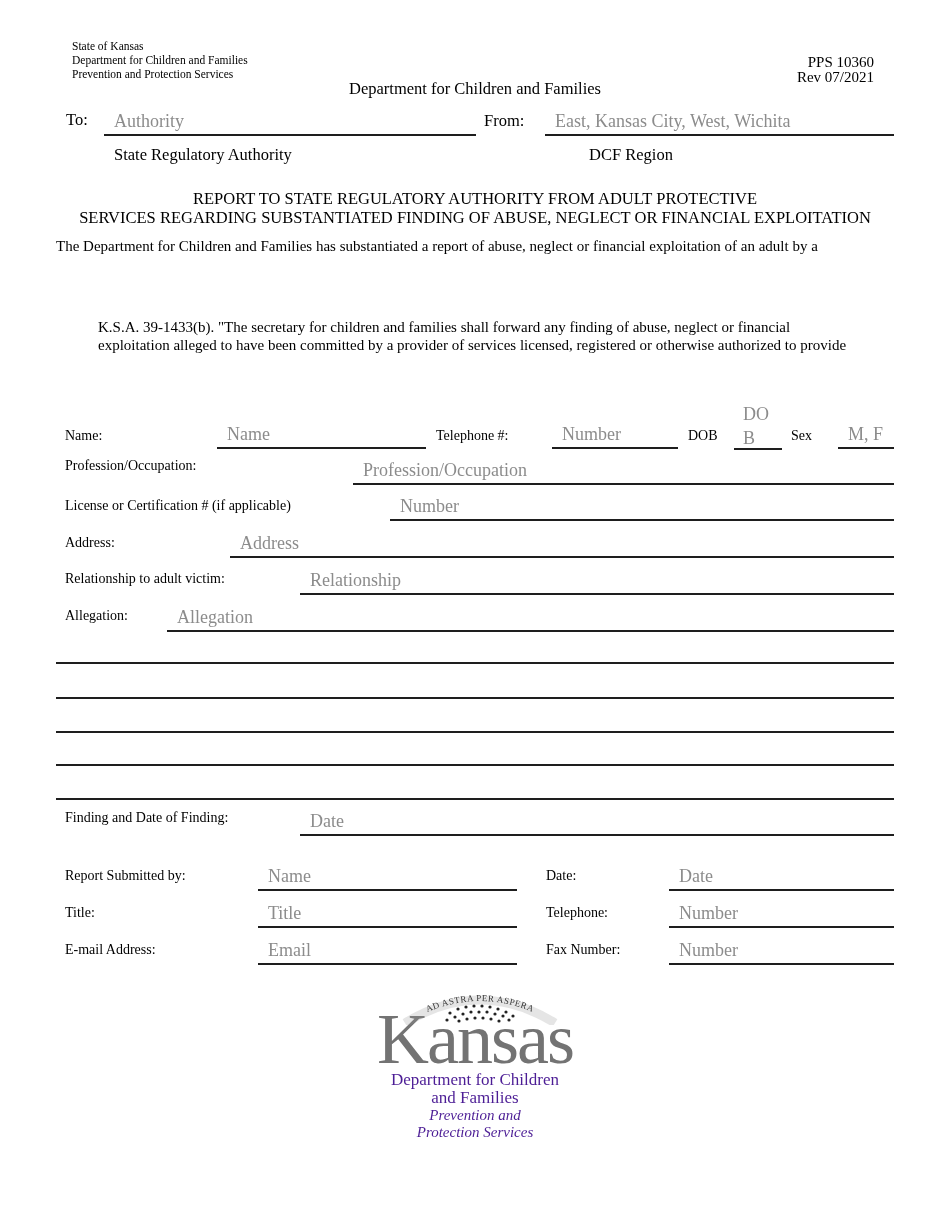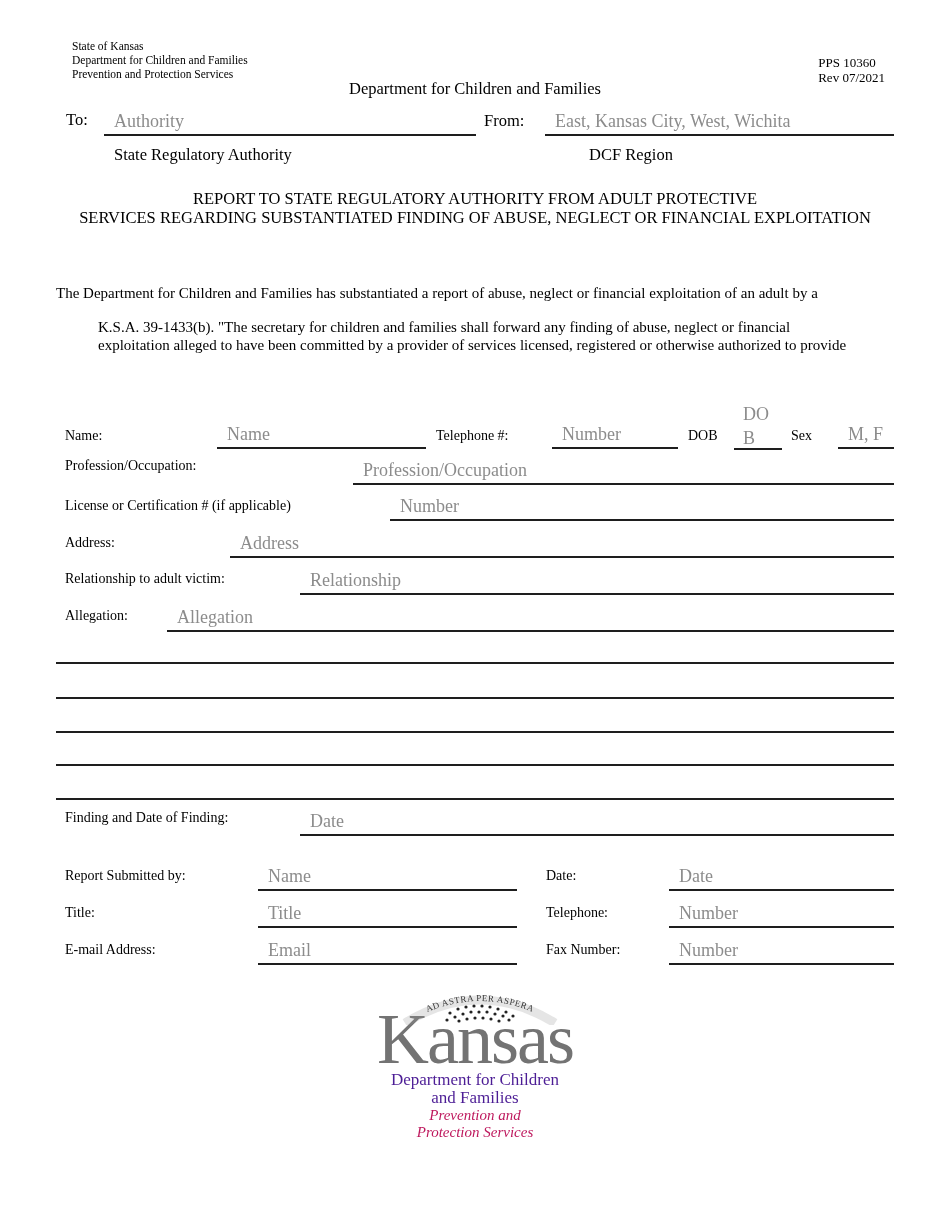--- a/index.html
+++ b/index.html
@@ -11,32 +11,32 @@
   .label-sm { font-size:14px; }
   .ph { color:#8c8c8c; font-size:18px; }
   .line { position:absolute; height:2px; background:#1e1e1e; }
   .field { position:absolute; border-bottom:2px solid #1e1e1e; box-sizing:border-box; }
   .field .ph { position:absolute; left:10px; bottom:2px; }
   .para { position:absolute; font-size:15px; line-height:18px; }
   .title-block { position:absolute; left:0; width:950px; text-align:center; font-size:16.5px; line-height:19px; }
   .logo { position:absolute; left:360px; top:985px; width:230px; height:180px; text-align:center; }
   .logo .kansas { font-size:72px; line-height:64px; letter-spacing:-2px; font-family:"Liberation Serif", serif; color:#737373; margin-top:22px; }
   .logo .dept { font-size:17px; line-height:18px; color:#4c1d95; }
-  .logo .pps { font-size:15px; line-height:17px; font-style:italic; color:#be185d; }
+  .logo .pps { font-size:15px; line-height:17px; font-style:italic; color:#4c1d95; }
   .motto { position:absolute; left:40px; top:0px; width:170px; height:40px; }
 </style>
 </head>
 <body>
 
 <div class="abs hdr-small" style="left:72px; top:39px;">
   <div>State of Kansas</div>
   <div>Department for Children and Families</div>
   <div>Prevention and Protection Services</div>
 </div>
-<div class="abs hdr-small" style="right:65px; top:55px; text-align:left; font-size:13px; line-height:15px;">
+<div class="abs hdr-small" style="right:76px; top:55px; text-align:right; font-size:15px; line-height:15px;">
   <div style="padding-right:0px;">PPS 10360</div>
   <div>Rev 07/2021</div>
 </div>
 <div class="abs" style="left:0; width:950px; text-align:center; top:79px; font-size:16.5px;">Department for Children and Families</div>
 
 <div class="abs label" style="left:66px; top:110px; font-size:16.5px;">To:</div>
 <div class="field" style="left:104px; top:104px; width:372px; height:32px;">
   <span class="ph">Authority</span>
 </div>
 <div class="abs" style="left:114px; top:145px; font-size:16.5px;">State Regulatory Authority</div>
@@ -45,21 +45,21 @@
 <div class="field" style="left:545px; top:104px; width:349px; height:32px;">
   <span class="ph">East, Kansas City, West, Wichita</span>
 </div>
 <div class="abs" style="left:589px; top:145px; font-size:16.5px;">DCF Region</div>
 
 <div class="title-block" style="top:189px;">
   <div>REPORT TO STATE REGULATORY AUTHORITY FROM ADULT PROTECTIVE</div>
   <div>SERVICES REGARDING SUBSTANTIATED FINDING OF ABUSE, NEGLECT OR FINANCIAL EXPLOITATION</div>
 </div>
 
-<div class="para" style="left:56px; top:237px; font-size:15px;margin-top:47px;">
+<div class="para" style="left:56px; top:237px; font-size:15px;">
   <div>The Department for Children and Families has substantiated a report of abuse, neglect or financial exploitation of an adult by a</div>
 </div>
 
 <div class="para" style="left:98px; top:318px; font-size:15px;">
   <div>K.S.A. 39-1433(b). "The secretary for children and families shall forward any finding of abuse, neglect or financial</div>
   <div>exploitation alleged to have been committed by a provider of services licensed, registered or otherwise authorized to provide</div>
 </div>
 
 <div class="abs label-sm" style="left:65px; top:428px;">Name:</div>
 <div class="field" style="left:217px; top:418px; width:209px; height:31px;">

